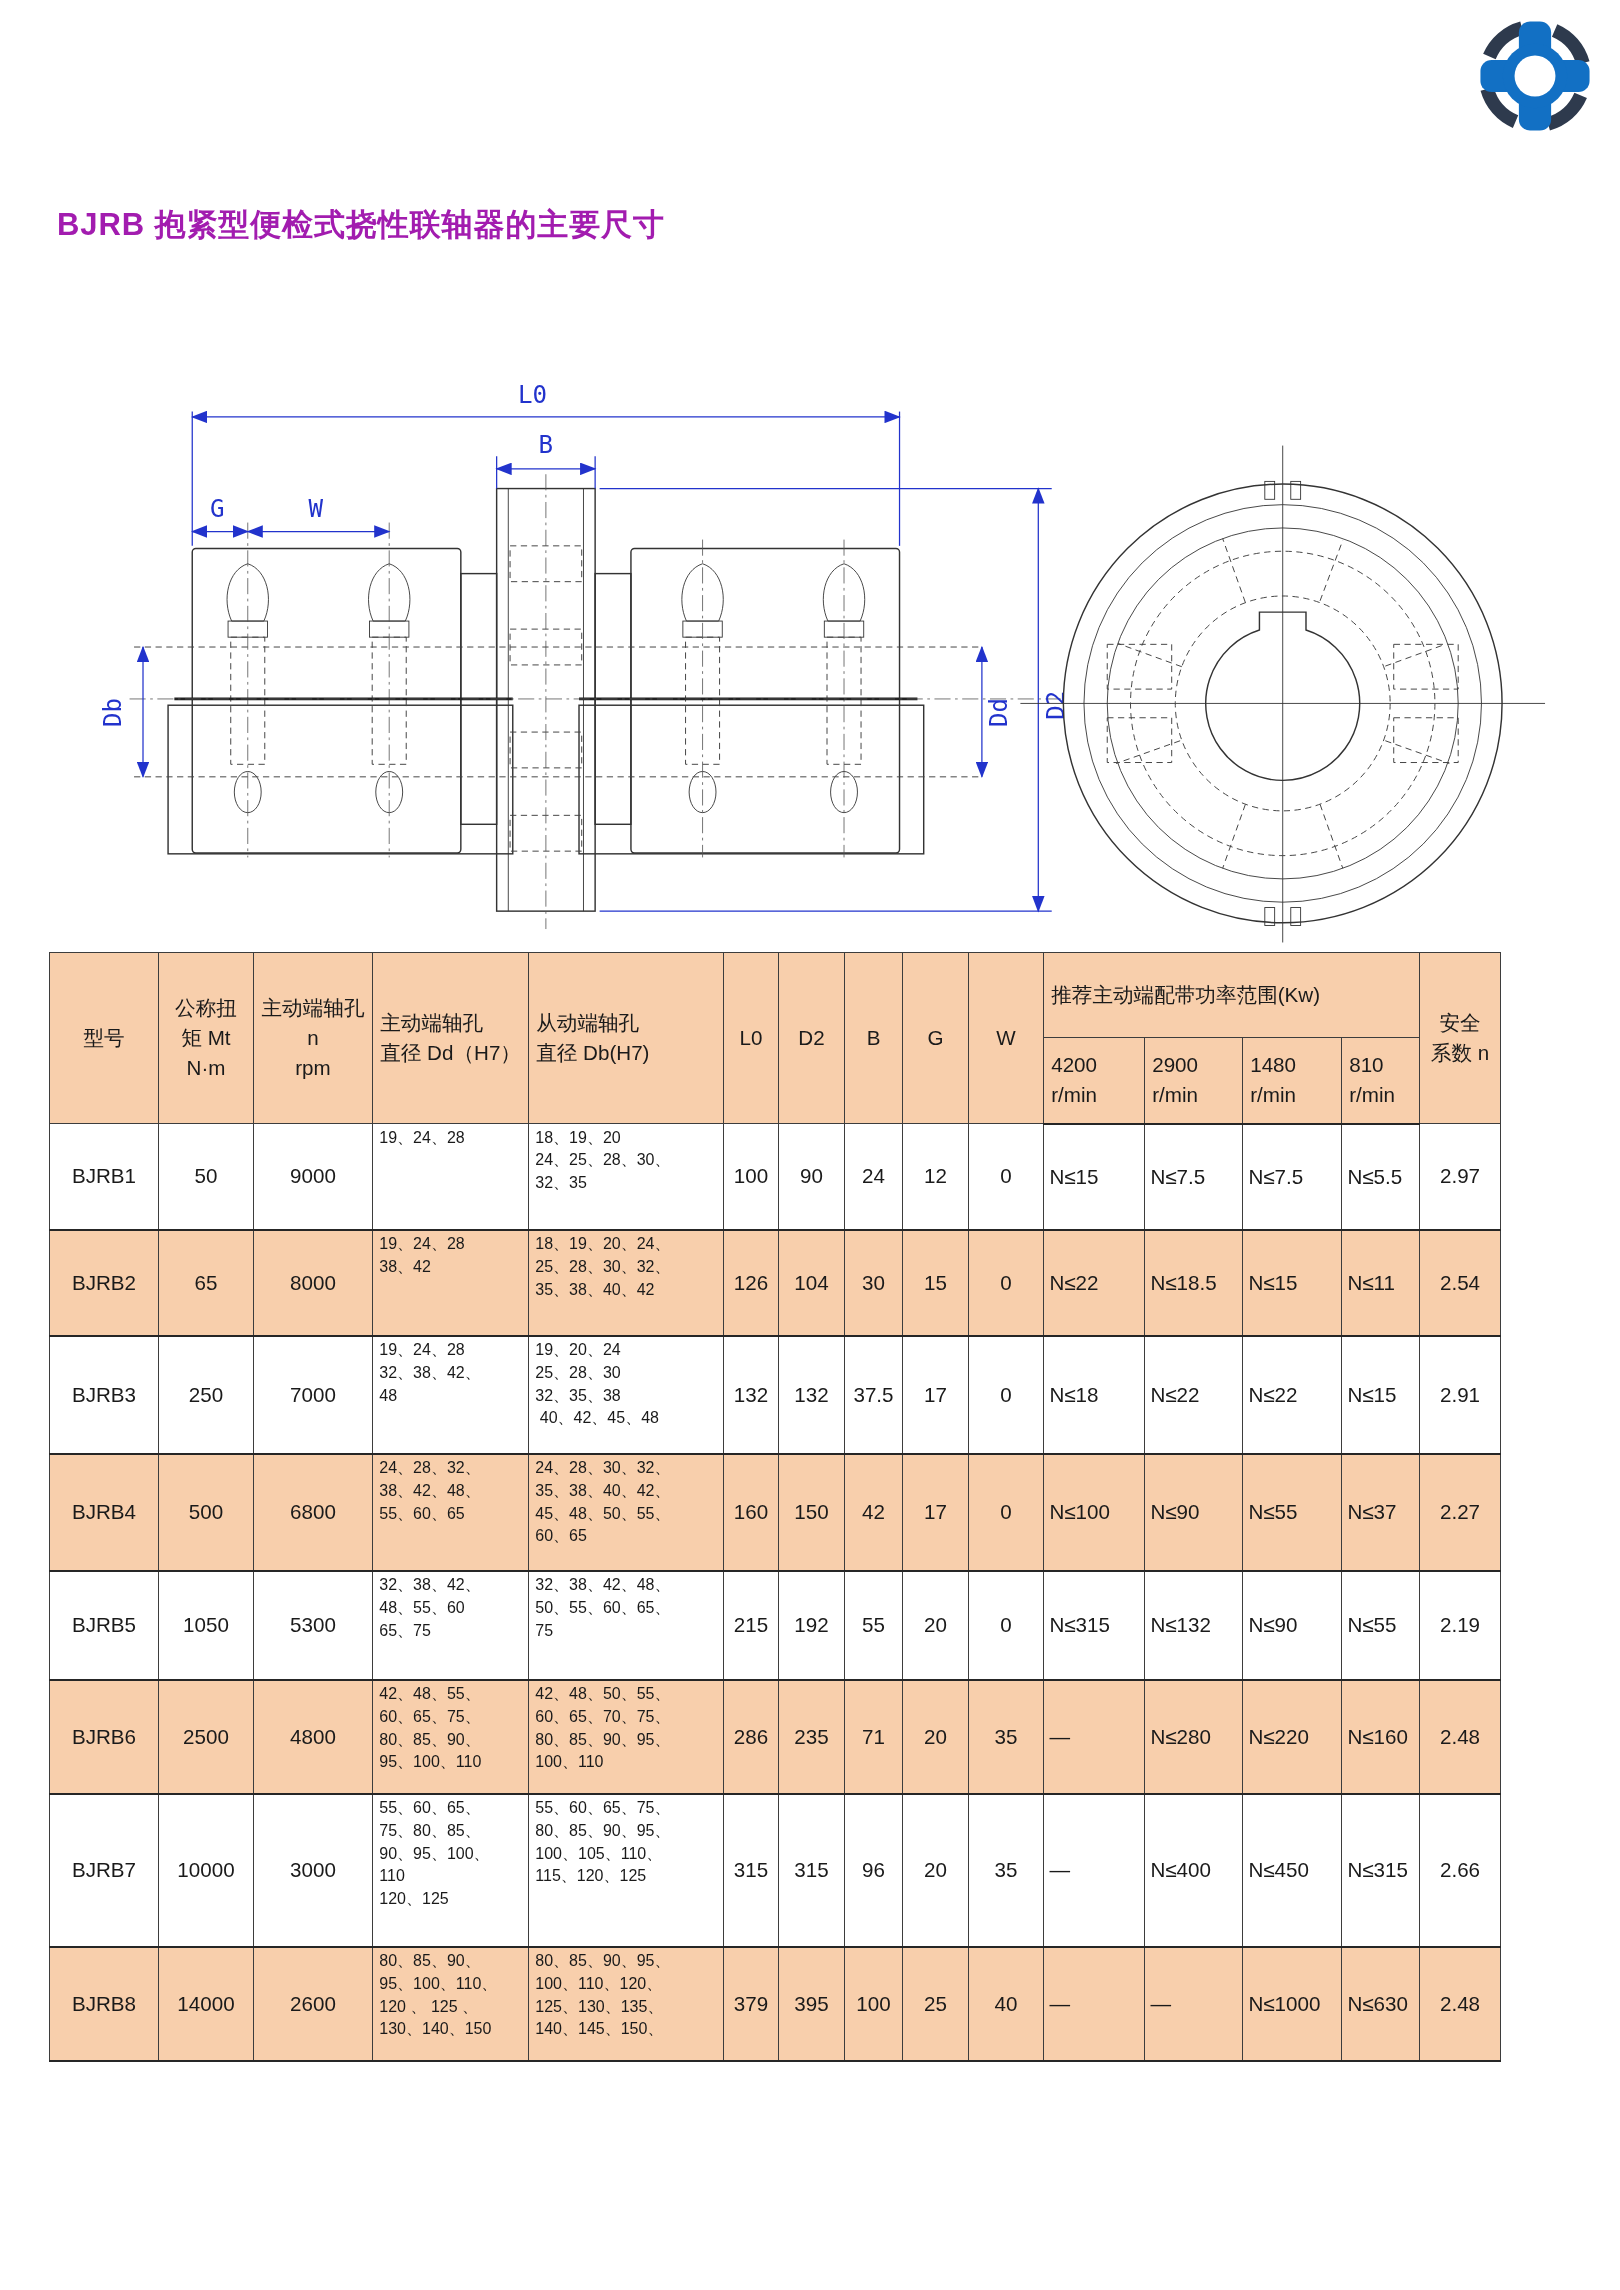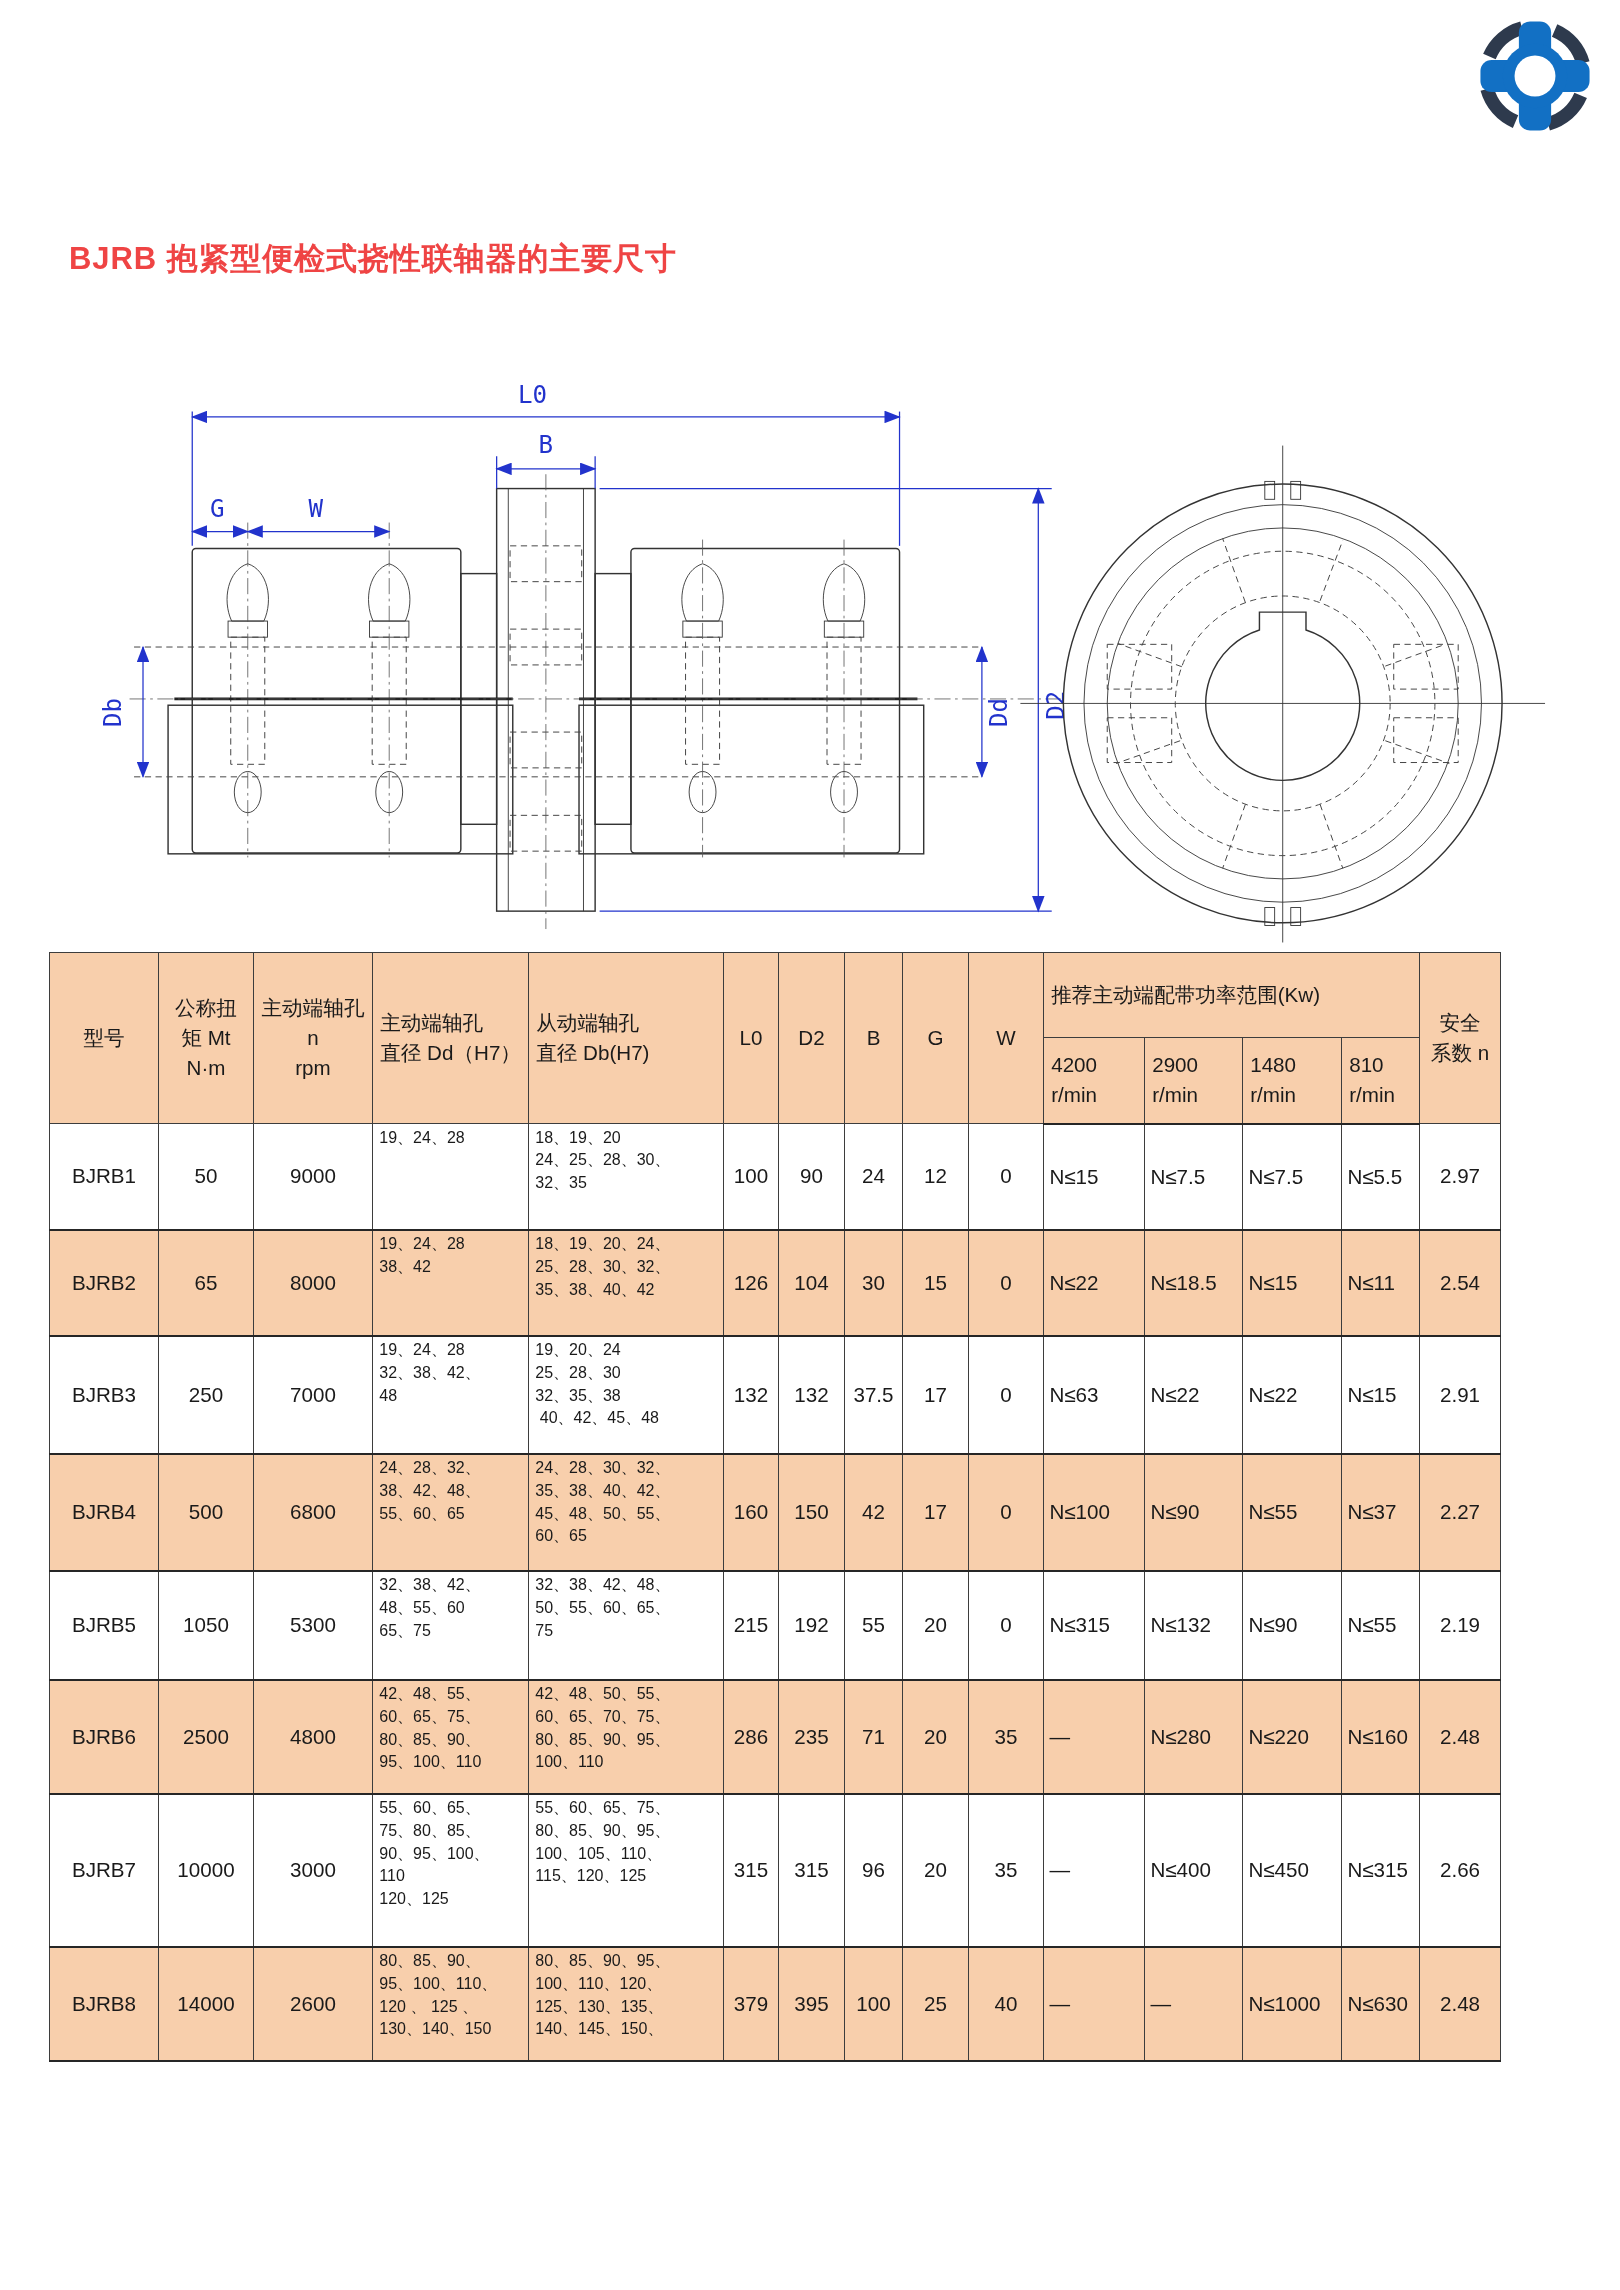--- a/index.html
+++ b/index.html
@@ -8,23 +8,23 @@
     background:#ffffff;
     position:relative;
     font-family:"Liberation Sans","DejaVu Sans",sans-serif;
     color:#1a1a1a;
     overflow:hidden;
   }
   
   .logo{position:absolute;left:1473px;top:14.3px;width:124px;height:124px;}
   
   .page-title{
-    position:absolute;left:69px;top:204px;
-    font-size:31px;font-weight:bold;color:#ef4444;
-    letter-spacing:0.9px;white-space:nowrap;margin-top:34px;
+    position:absolute;left:57px;top:204px;
+    font-size:31px;font-weight:bold;color:#a21caf;
+    letter-spacing:0.9px;white-space:nowrap;
   }
   
   .drawing{position:absolute;left:49px;top:356px;width:1522px;height:591px;}
   .drawing text{font-family:"DejaVu Sans Mono","Liberation Mono",monospace;font-size:27px;fill:#2233cc;}
   .dline{stroke:#2233cc;stroke-width:1.4;fill:none;}
   .oline{stroke:#333333;stroke-width:1.6;fill:none;}
   .tline{stroke:#333333;stroke-width:1;fill:none;}
   .dashl{stroke:#444444;stroke-width:1.1;fill:none;stroke-dasharray:7 5;}
   .cdash{stroke:#555555;stroke-width:0.9;fill:none;stroke-dasharray:18 5 3 5;}
   
@@ -297,21 +297,21 @@
 48</td>
         <td class="col-db">19、20、24
 25、28、30
 32、35、38
  40、42、45、48</td>
         <td class="col-l0">132</td>
         <td class="col-d2">132</td>
         <td class="col-b">37.5</td>
         <td class="col-g">17</td>
         <td class="col-w">0</td>
-        <td class="col-p4200">N≤63</td>
+        <td class="col-p4200">N≤18</td>
         <td class="col-p2900">N≤22</td>
         <td class="col-p1480">N≤22</td>
         <td class="col-p960">N≤15</td>
         <td class="col-safety">2.91</td>
       </tr>
       <tr class="peach" style="height: 117px;">
         <td class="col-model">BJRB4</td>
         <td class="col-torque">500</td>
         <td class="col-speed">6800</td>
         <td class="col-dd">24、28、32、

